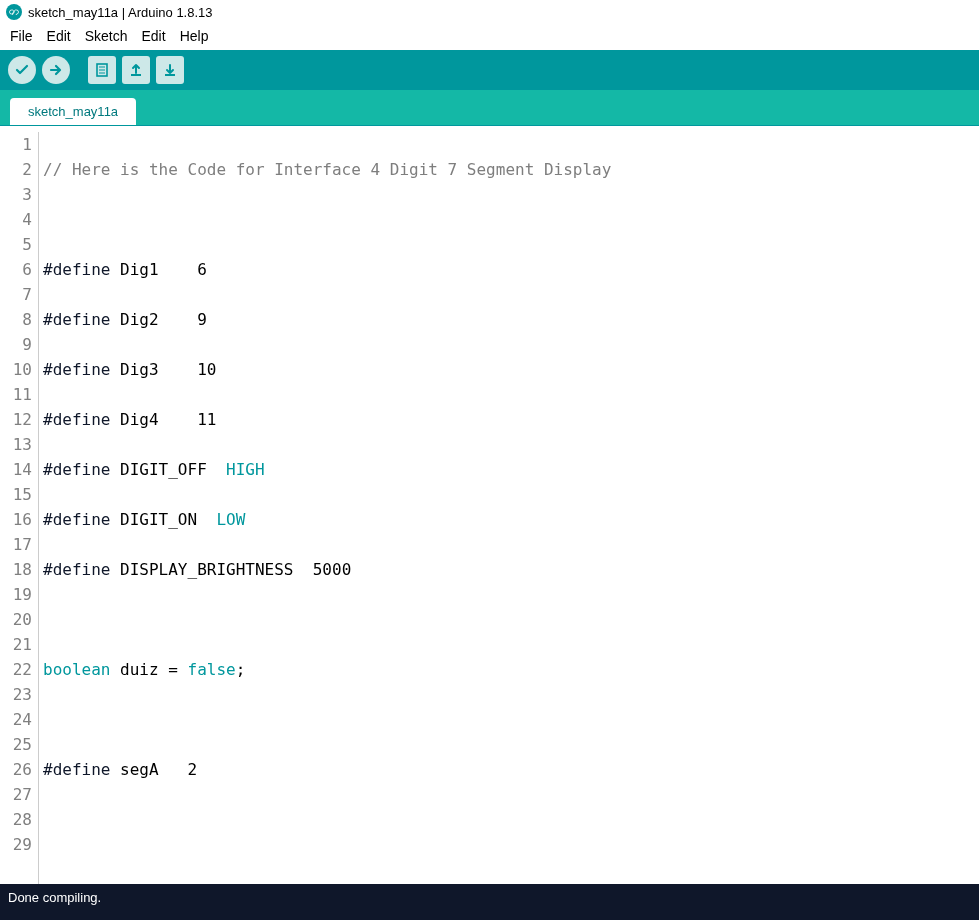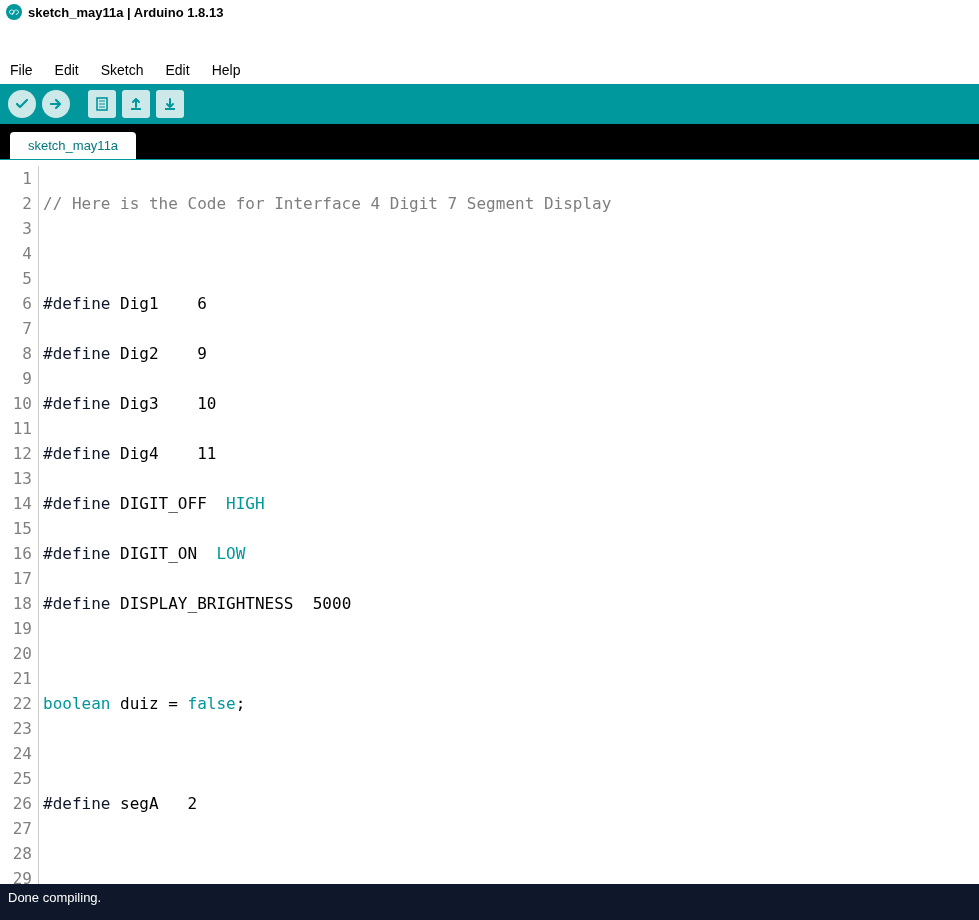--- a/index.html
+++ b/index.html
@@ -20,27 +20,26 @@
     padding: 4px 6px;
     background: #fff;
   }
   .app-icon {
     width: 16px; height: 16px;
     border-radius: 50%;
     background: #00979d;
     display: flex; align-items: center; justify-content: center;
   }
   .app-icon svg { width: 10px; height: 6px; }
-  .titlebar-text { font-size: 13px; color: #000; font-weight: bold; }
+  .titlebar-text { font-size: 13px; color: #000; }
   .menubar {
     display: flex;
-    gap: 10px;
+    gap: 2px;
     padding: 2px 4px 4px 4px;
     background: #fff;
-    margin-top: 34px;
   }
   .menubar-item {
     padding: 2px 6px;
     font-size: 14px;
     color: #000;
     cursor: default;
   }
   .toolbar {
     background: #00979d;
     padding: 6px 8px;
@@ -52,21 +51,21 @@
   .toolbar-btn {
     width: 28px; height: 28px;
     border-radius: 50%;
     background: #cde8e8;
     display: flex; align-items: center; justify-content: center;
     cursor: pointer;
   }
   .toolbar-btn svg { fill: #00979d; stroke: #00979d; }
   .toolbar-divider { width: 6px; }
   .tabbar {
-    background: #000000;
+    background: #14b8a6;
     padding-top: 8px;
     display: flex;
     border-bottom: 1px solid #00979d;
   }
   .tab {
     background: #fff;
     border-radius: 4px 4px 0 0;
     padding: 6px 18px;
     margin-left: 10px;
     font-size: 13px;

